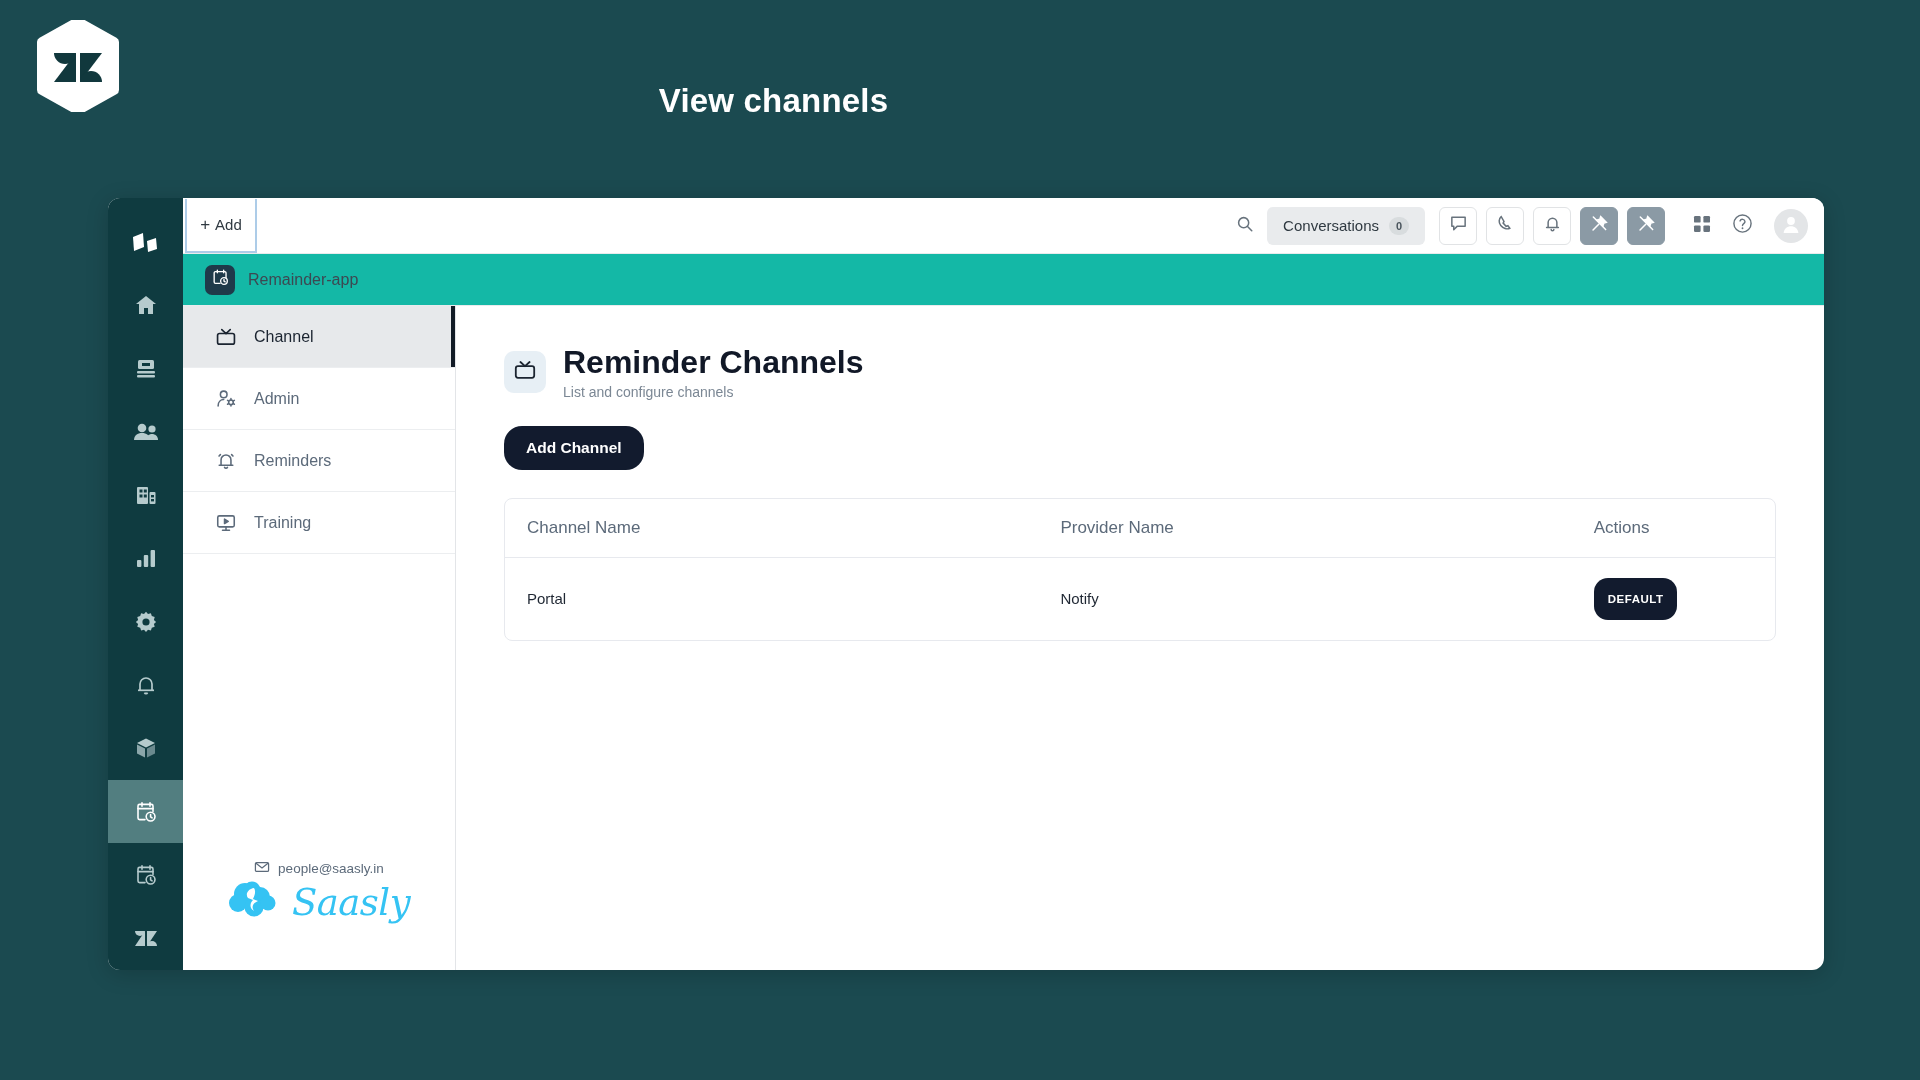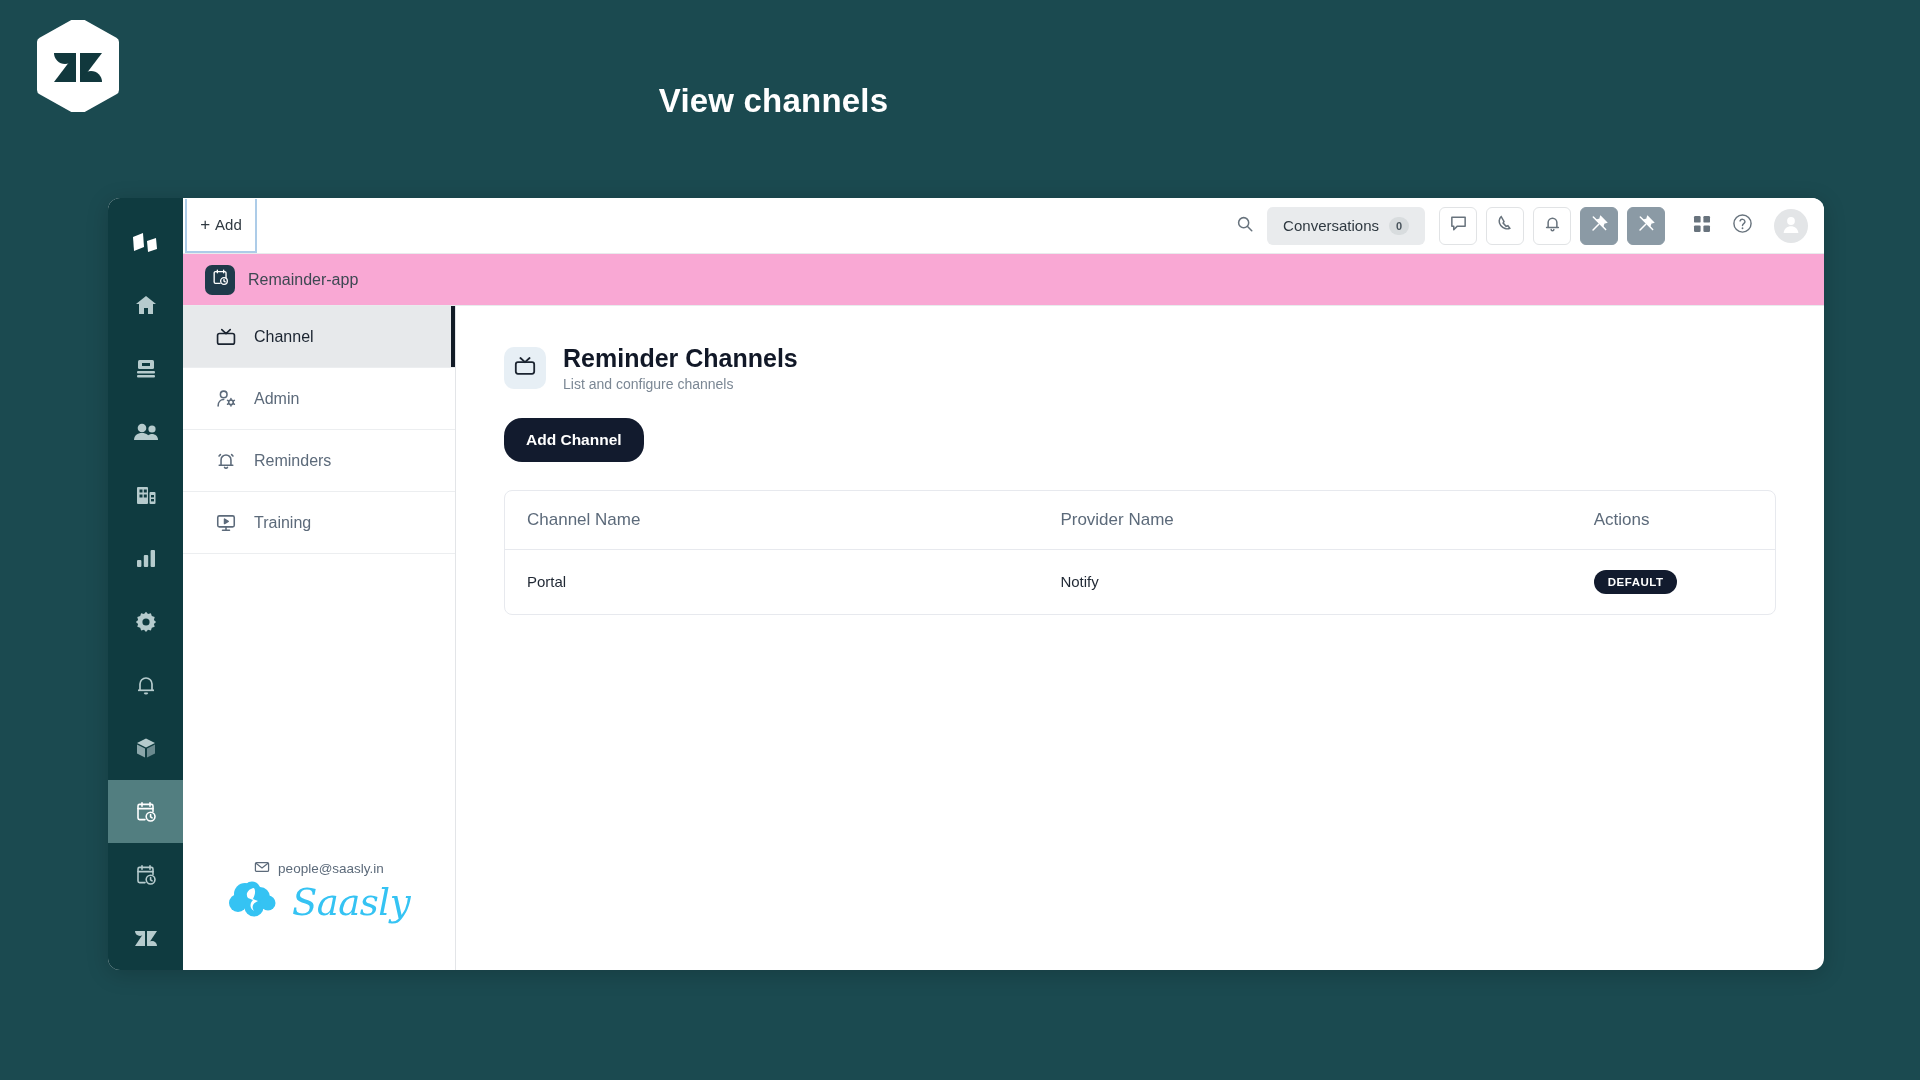--- a/index.html
+++ b/index.html
@@ -115,21 +115,21 @@
   .avatar {
     width: 34px; height: 34px; border-radius: 50%;
     background: #e3e5e7;
     display: flex; align-items: center; justify-content: center;
     color: #ffffff; margin-left: 10px; cursor: pointer;
   }
 
   
   .appbar {
     height: 52px; flex: 0 0 52px;
-    background: #f9a8d4;
+    background: #14b8a6;
     border-bottom: 1px solid #e9ebed;
     display: flex; align-items: center;
     padding-left: 22px; gap: 13px;
   }
   .appbar-icon {
     width: 30px; height: 30px; border-radius: 7px;
     background: #1f3a4a;
     display: flex; align-items: center; justify-content: center;
     color: #ffffff;
   }
@@ -183,21 +183,21 @@
 
   
   .content { flex: 1 1 auto; padding: 38px 48px 0 48px; min-width: 0; }
   .content-head { display: flex; align-items: center; gap: 17px; margin-bottom: 26px; }
   .ch-icon {
     width: 42px; height: 42px; border-radius: 10px;
     background: #e7eff5;
     display: flex; align-items: center; justify-content: center;
     color: #1b2430;
   }
-  .ch-title { font-size: 25px; font-weight: bold; color: #111827; line-height: 1.15; }
+  .ch-title { font-size: 32px; font-weight: bold; color: #111827; line-height: 1.15; }
   .ch-sub { font-size: 14px; color: #7b8794; margin-top: 3px; }
 
   .primary-btn {
     background: #121b2e; color: #ffffff;
     border: none; border-radius: 18px;
     font-size: 15.5px; font-weight: bold;
     padding: 13px 22px;
     cursor: pointer;
     font-family: "Liberation Sans", sans-serif;
   }
@@ -221,21 +221,21 @@
     padding: 20px 0 20px 22px;
   }
   th.col-name, td.col-name { width: 42%; }
   th.col-provider, td.col-provider { width: 42%; }
   .default-badge {
     display: inline-block;
     background: #121b2e; color: #ffffff;
     border-radius: 14px;
     font-size: 11.5px; font-weight: bold;
     letter-spacing: .5px;
-    padding: 6px 14px;
+    padding: 15px 14px;
   }
 </style>
 </head>
 <body>
 
 <div class="zd-logo-hex">
   <svg width="84" height="92" viewBox="0 0 84 92">
     <path d="M42 2 L78 22 L78 70 L42 90 L6 70 L6 22 Z" fill="#ffffff" rx="10" stroke="#ffffff" stroke-width="10" stroke-linejoin="round"></path>
     <path d="M40 33 L40 62 L18 62 Z" fill="#11383d"></path>
     <path d="M18 33 L40 33 A11 11 0 0 1 18 33 Z" fill="#11383d"></path>

